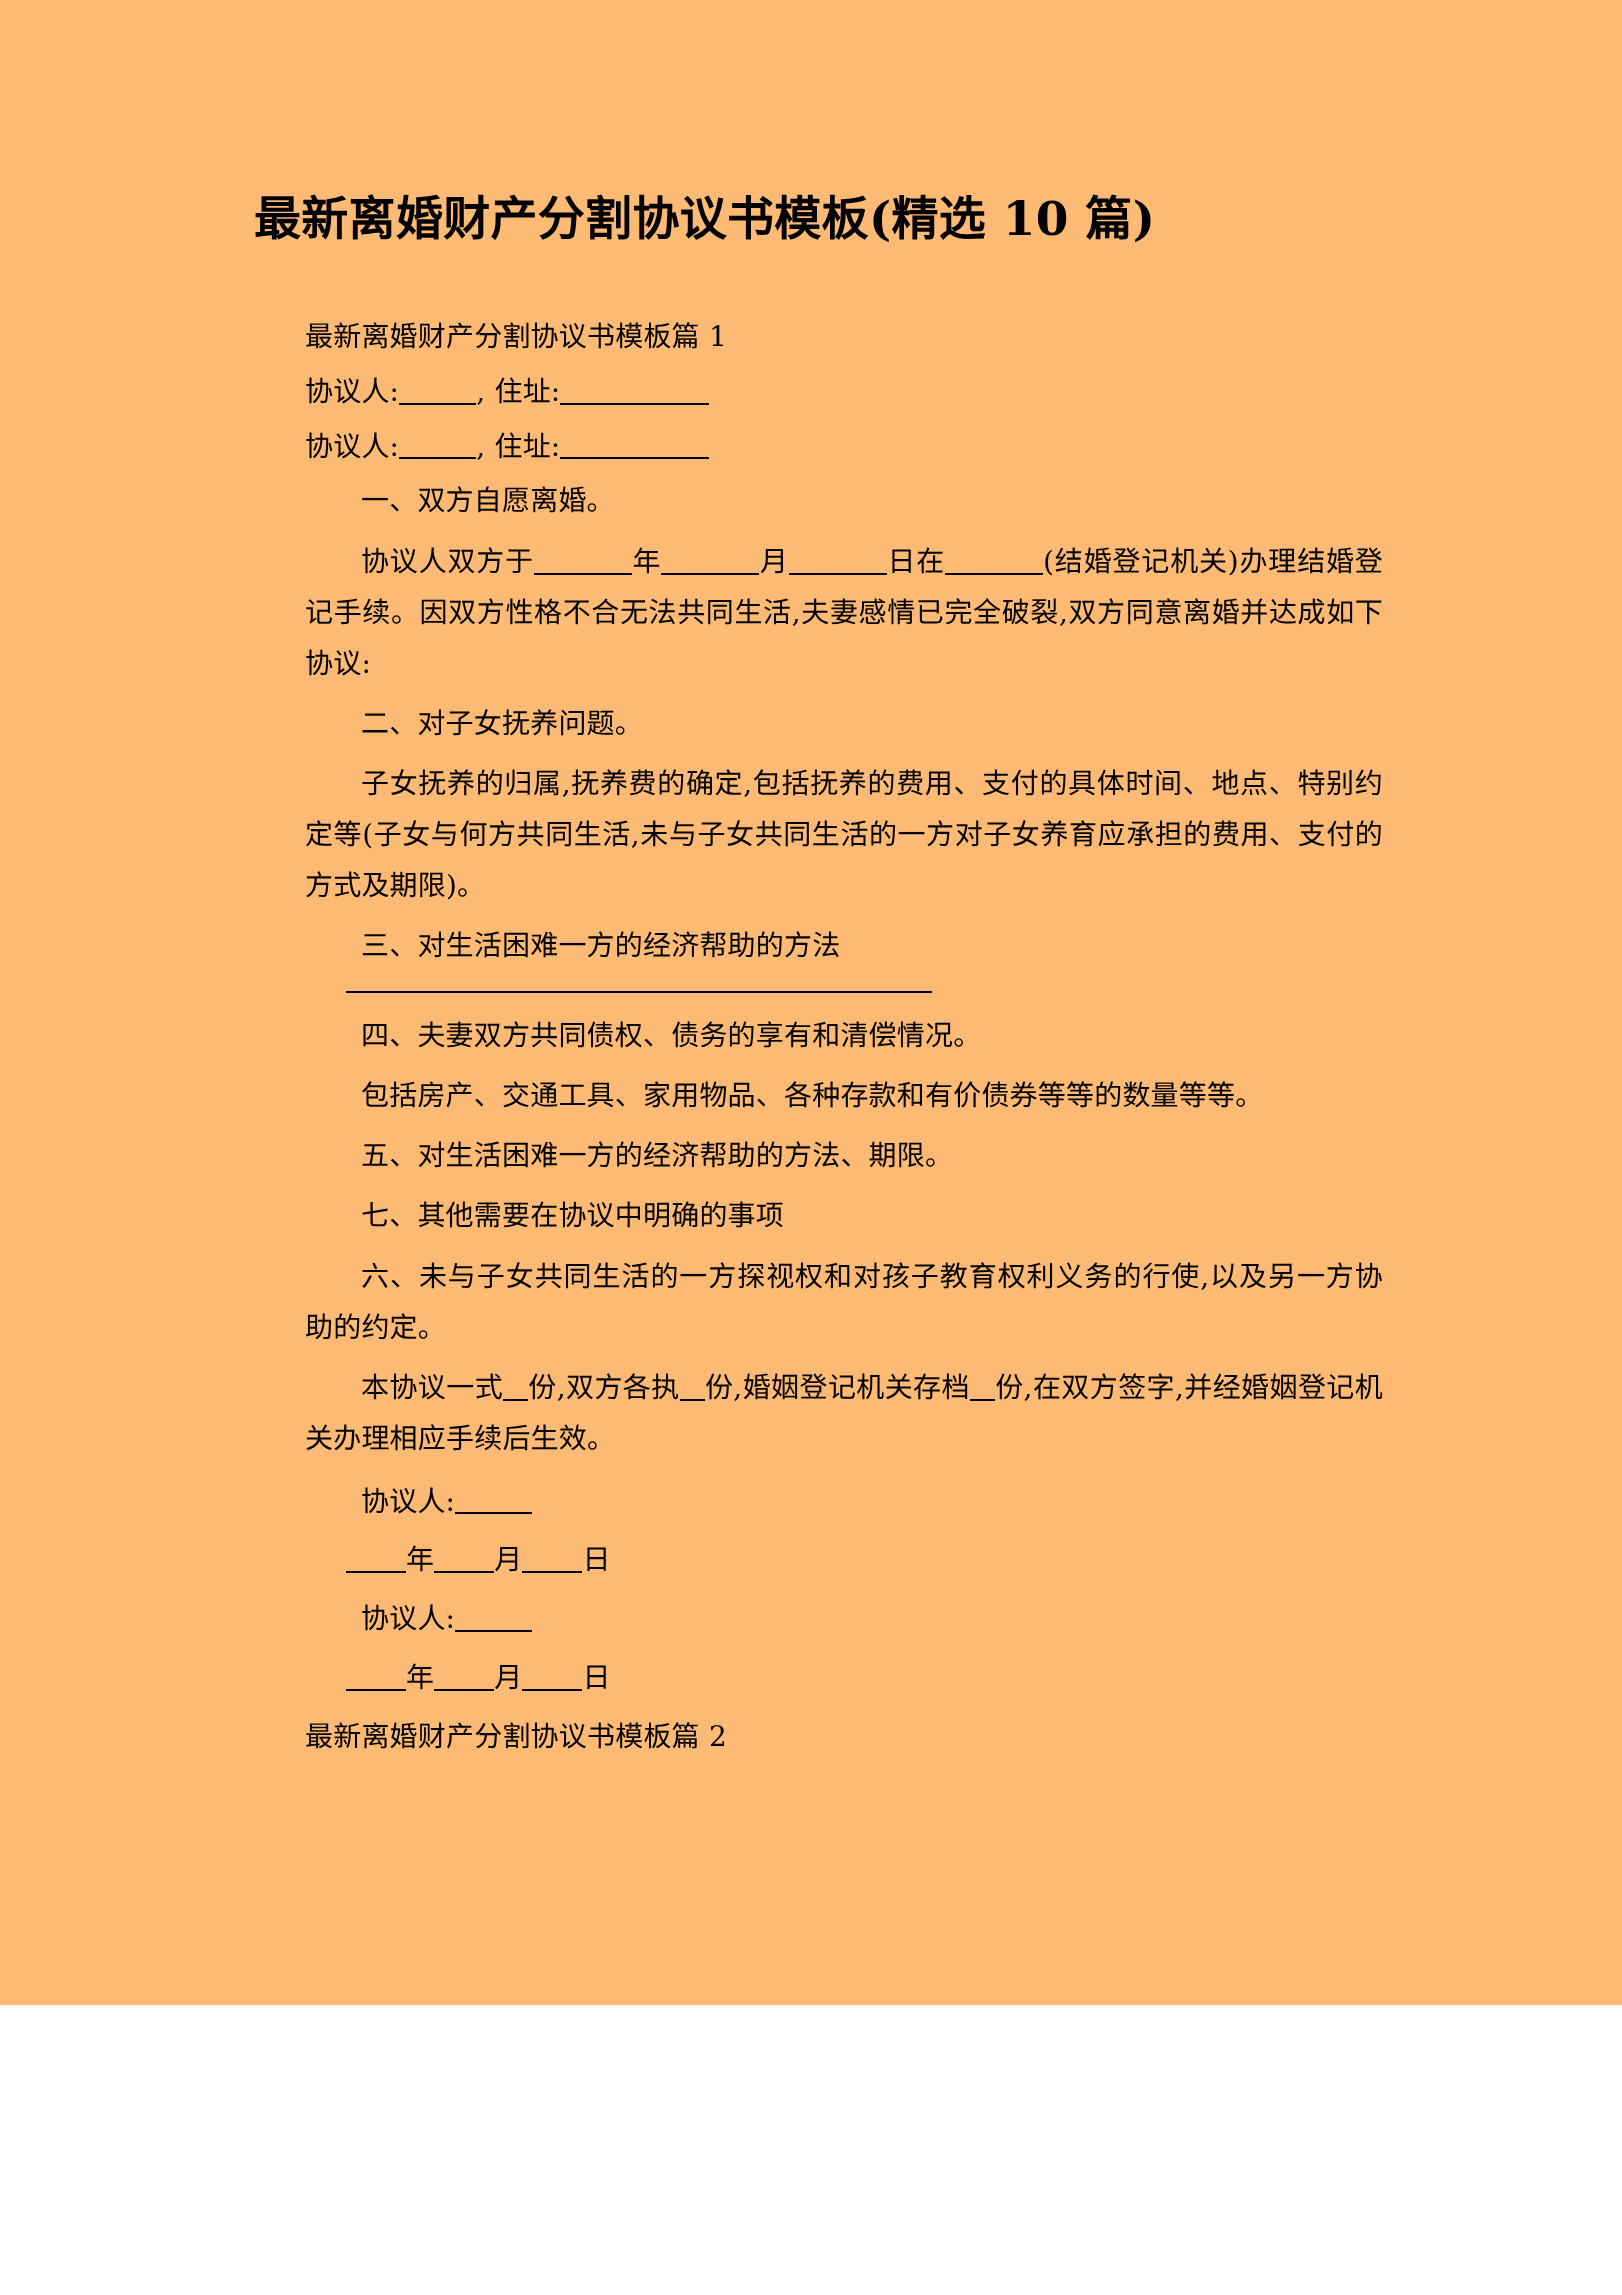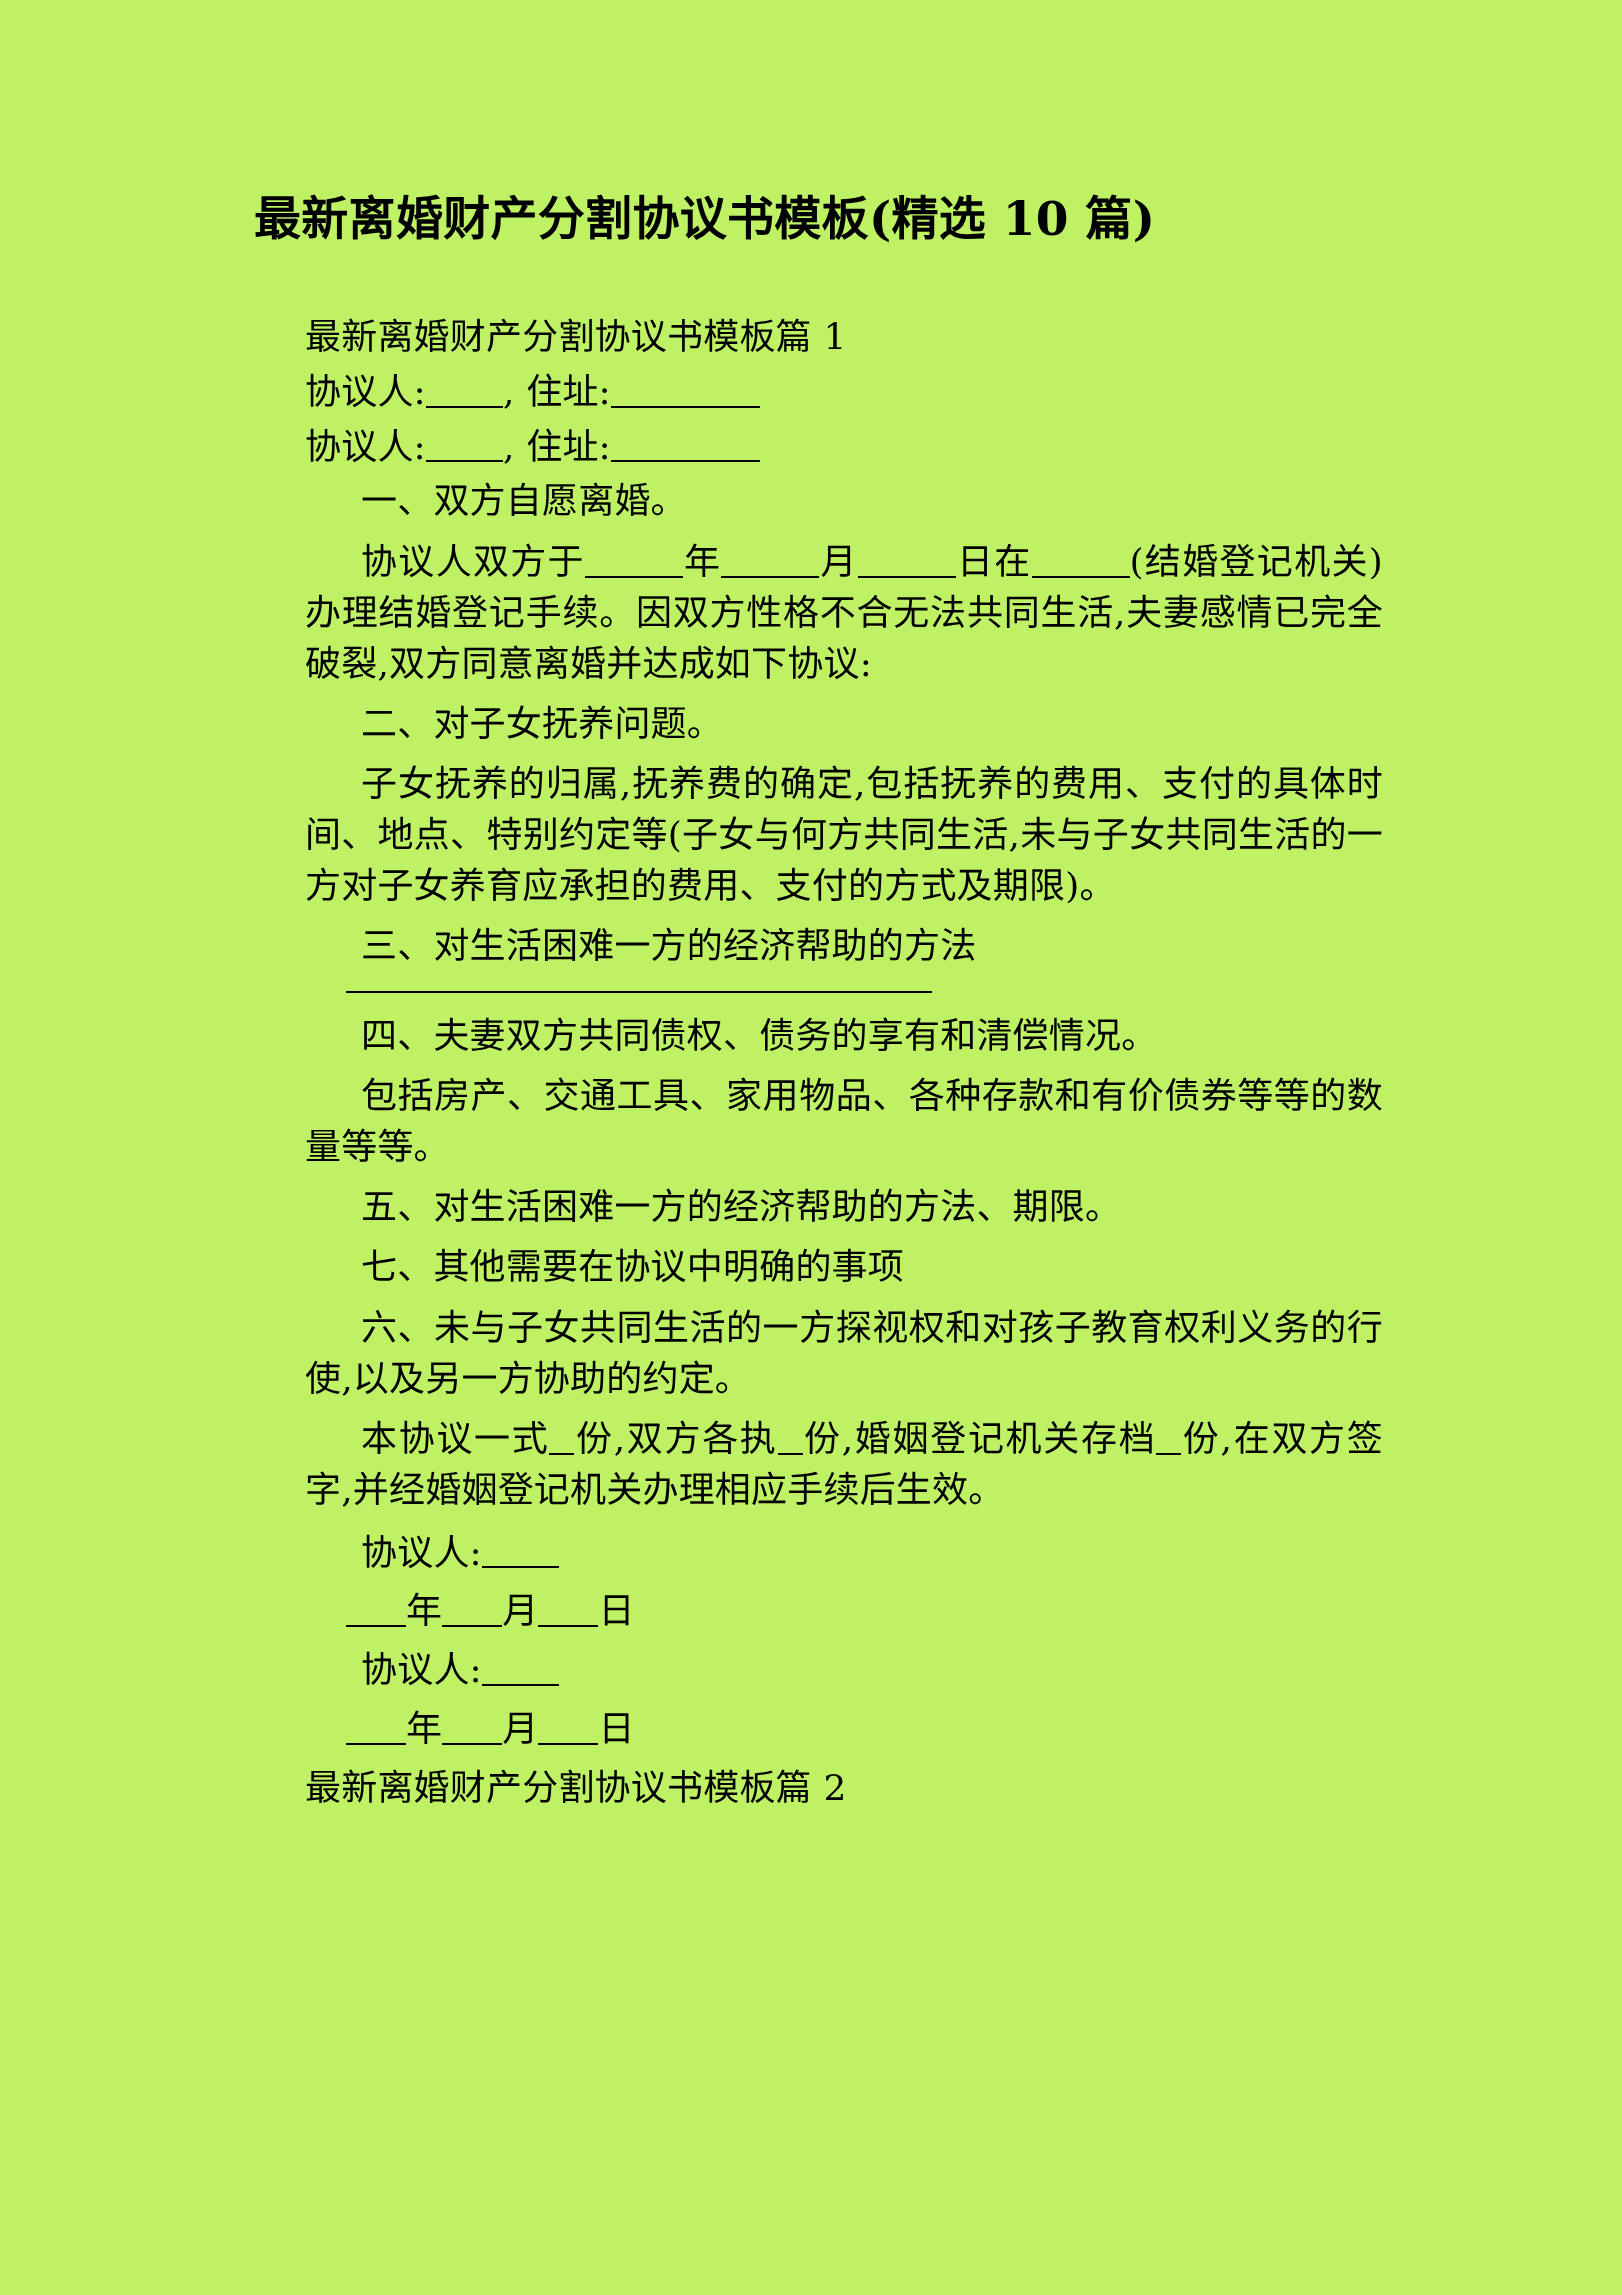--- a/index.html
+++ b/index.html
@@ -8,22 +8,22 @@
     padding: 0;
     background: #ffffff;
   }
   body {
     font-family: "DejaVu Serif", "Liberation Serif", serif;
     color: #000000;
   }
   .page {
     position: relative;
     width: 1623px;
-    height: 2295px;
-    background: #bef264;
+    height: 2005px;
+    background: #fdba74;
     box-sizing: border-box;
     overflow: hidden;
   }
   .content {
     position: absolute;
     left: 254px;
     top: 0;
     width: 1129px;
   }
 
@@ -37,21 +37,21 @@
     padding-top: 190px;
     padding-bottom: 0;
     text-align: left;
     white-space: nowrap;
   }
 
   
   .body-block {
     margin-top: 62px;
     padding-left: 51px;
-    font-size: 36px;
+    font-size: 28px;
     line-height: 51px;
   }
 
   .para {
     margin: 0 0 9.2px 0;
     text-align: justify;
     text-justify: inter-ideograph;
     word-break: break-all;
     letter-spacing: 0.2px;
   }

